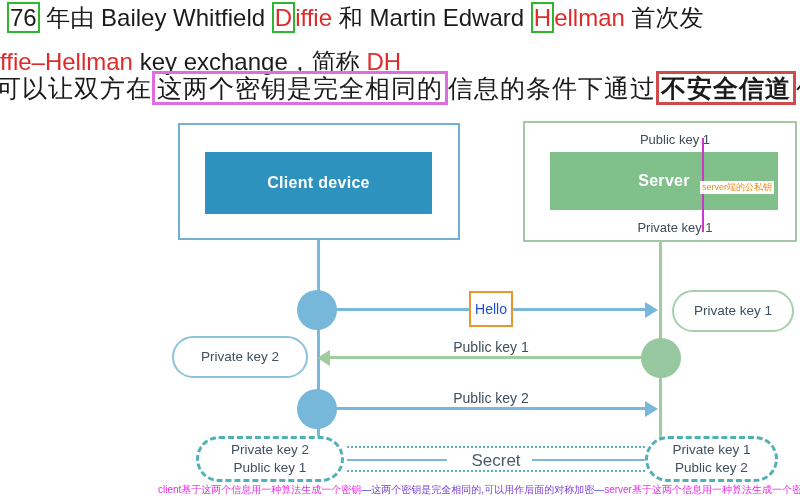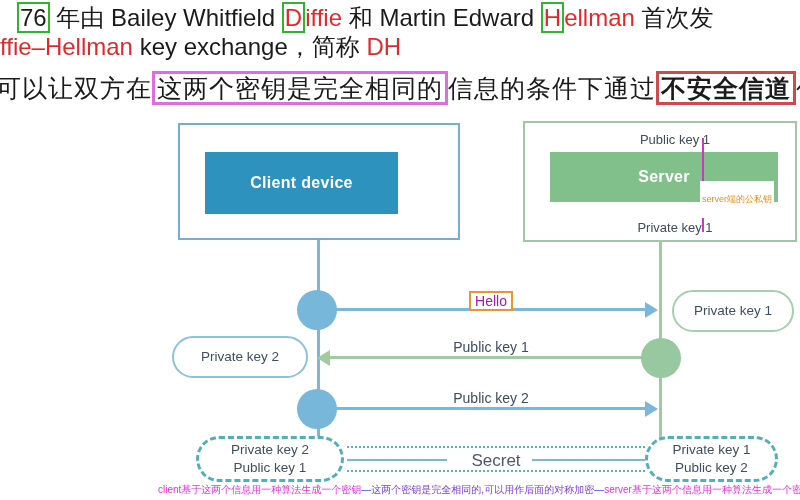--- a/index.html
+++ b/index.html
@@ -3,61 +3,61 @@
 <meta charset="utf-8">
 <style>
   * { margin:0; padding:0; box-sizing:border-box; }
   html,body { background:#ffffff; }
   .stage {
     position:relative; width:800px; height:500px; background:#ffffff;
     overflow:hidden; font-family:"Liberation Sans","DejaVu Sans",sans-serif;
   }
   
   .hline { position:absolute; white-space:nowrap; color:#1b1b1b; font-size:24px; }
-  .hline1 { top:2px; left:17px; }
-  .hline2 { top:31px; left:0; }
+  .hline1 { top:2px; left:7px; }
+  .hline2 { top:46px; left:0; }
   .hline3 { top:72px; left:-4px; font-size:25px; letter-spacing:1px; }
   .red { color:#e02a2a; }
   .box-green  { border:2px solid #2fb52f; padding:0 1px; }
   .box-magenta{ border:3px solid #df6ddf; padding:0 2px; }
   .box-red    { border:3px solid #cf4a4a; padding:0 2px;font-weight:bold; }
   
   .outer-box { position:absolute; background:#fff; border:2px solid; }
   .client-outer { left:178px; top:123px; width:282px; height:117px; border-color:#74aed2; }
   .server-outer { left:523px; top:121px; width:274px; height:121px; border-color:#a3c7a5; }
   .inner-rect { position:absolute; display:flex; align-items:center; justify-content:center;
     color:#fff; font-weight:bold; font-size:16px; letter-spacing:.3px; }
-  .client-inner { left:205px; top:152px; width:193px; height:62px; background:#2e92bf; }
-  .server-inner { left:550px; top:152px; width:228px; height:50px; background:#81c08b; }
+  .client-inner { left:205px; top:152px; width:227px; height:62px; background:#2e92bf; }
+  .server-inner { left:550px; top:152px; width:228px; height:58px; background:#81c08b; }
   .key-caption { position:absolute; left:600px; width:150px; text-align:center;
     font-size:13px; color:#3d4d5c; }
   .server-pub  { top:132px; }
   .server-priv { top:220px; }
   .annotation { position:absolute; left:700px; top:181px; background:#ffffff;
-    color:#f08a18; font-size:9px; padding:12px 2px; line-height:13px; z-index:6; }
+    color:#f08a18; font-size:9px; padding:0 2px; line-height:13px; z-index:6; }
   .magenta-line { position:absolute; left:702px; top:138px; width:2px; height:94px;
     background:#cd35cd; z-index:5; }
   
   .vline { position:absolute; width:3px; z-index:1; }
   .vline-client { left:317px; top:240px; height:200px; background:#79b8db; }
   .vline-server { left:659px; top:242px; height:198px; background:#9fcb9f; }
   .node { position:absolute; width:40px; height:40px; border-radius:50%; z-index:3; }
   .node-blue  { background:#76b7da; }
   .node-green { background:#97c89f; }
   .arrow-line { position:absolute; height:3px; z-index:2; }
   .blue-line  { background:#79b8db; }
   .green-line { background:#9fcb9f; }
   .arrow-head { position:absolute; width:0; height:0; z-index:2;
     border-top:8px solid transparent; border-bottom:8px solid transparent; }
   .head-right { border-left:13px solid #79b8db; }
   .head-left  { border-right:13px solid #9fcb9f; }
   .msg-label { position:absolute; left:335px; width:312px; text-align:center;
     font-size:14px; color:#3d4d5c; z-index:4; }
   .hello-badge { display:inline-block; border:2px solid #e8962e; background:#fff;
-    padding:0 4px; color:#a21caf; }
+    padding:8px 4px; color:#1d4ed8; }
   
   .pill { position:absolute; background:#fff; border:2px solid; border-radius:22px;
     display:flex; flex-direction:column; align-items:center; justify-content:center;
     font-size:13.5px; color:#3f4f5f; z-index:4; line-height:1.3; }
   .pill-pk1 { left:672px; top:290px; width:122px; height:42px; border-color:#a6cfad; }
   .pill-pk2 { left:172px; top:336px; width:136px; height:42px; border-color:#8cc3dc; }
   .pill-dashed { border:3px dashed #4fb0b6; border-radius:24px; }
   .pill-result-left  { left:196px; top:436px; width:148px; height:46px; }
   .pill-result-right { left:645px; top:436px; width:133px; height:46px; }
   

